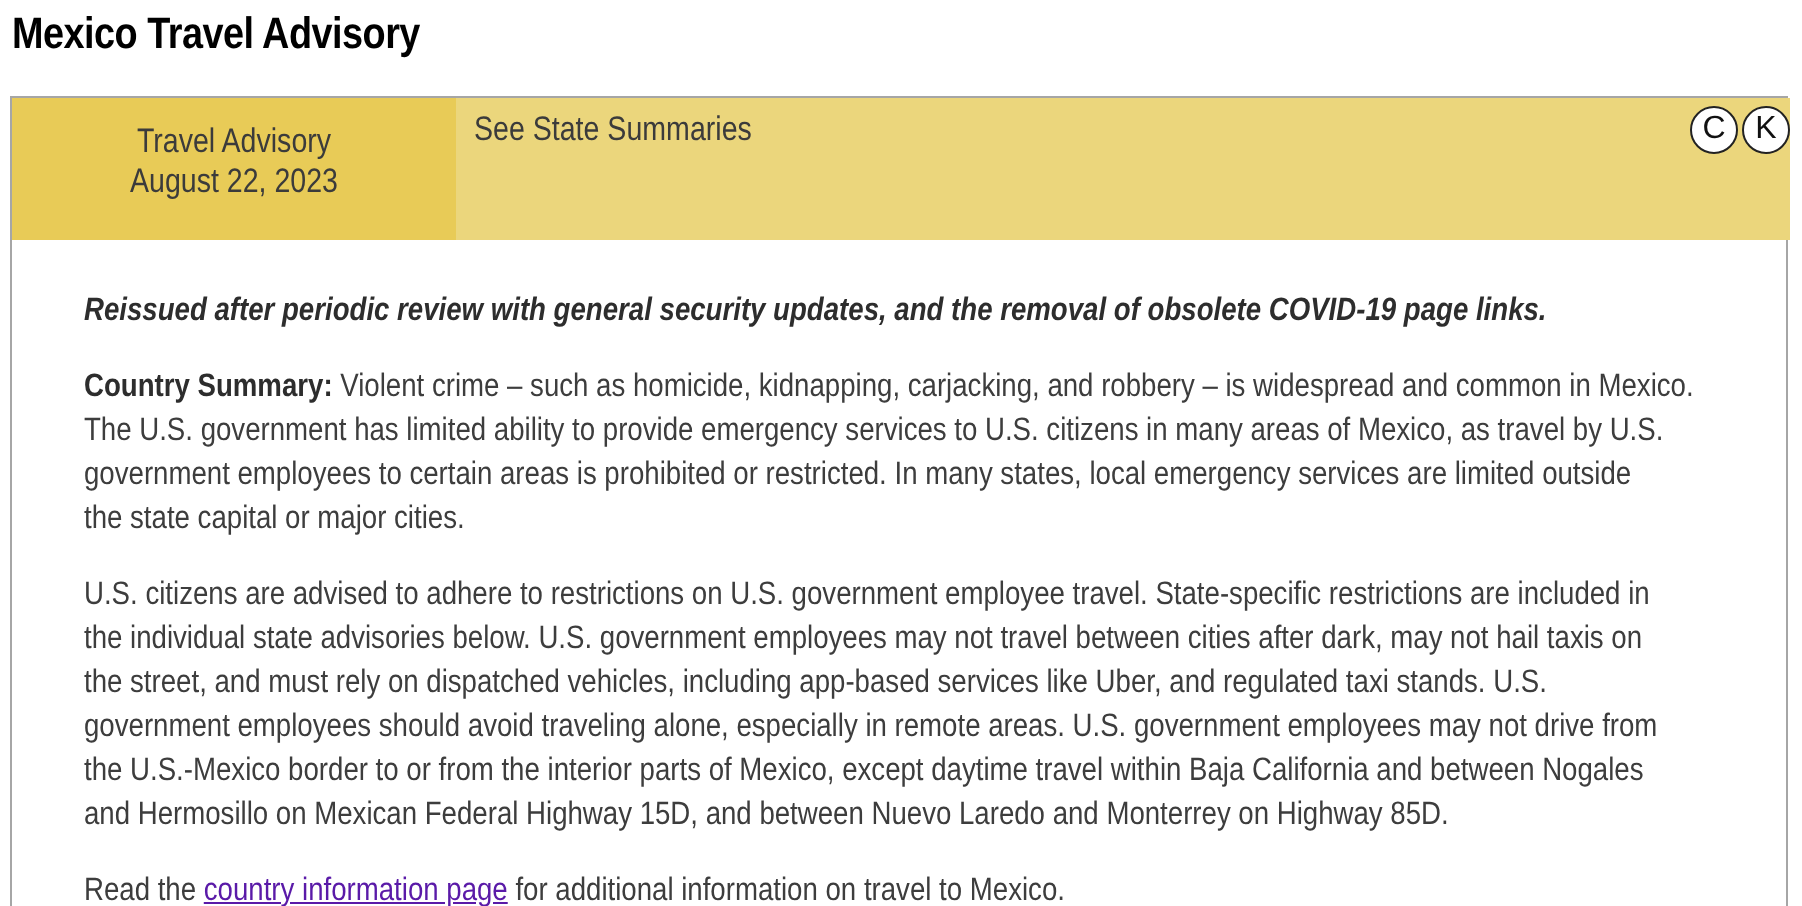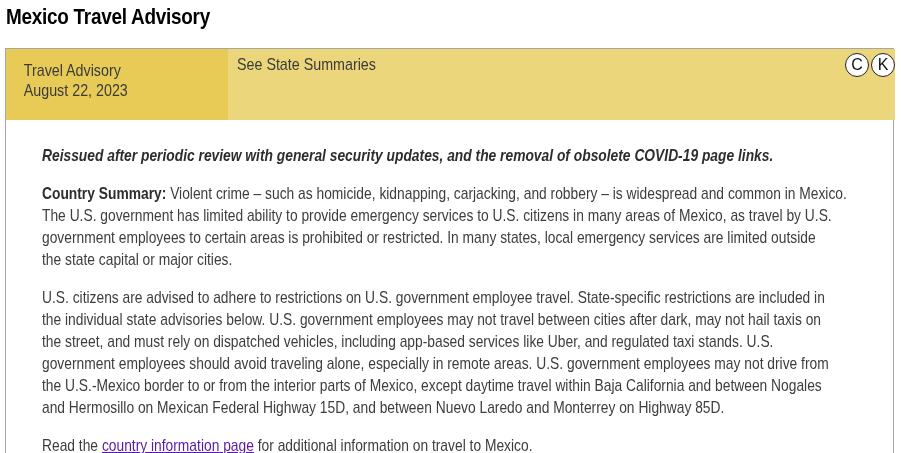--- a/index.html
+++ b/index.html
@@ -47,20 +47,21 @@
       height: 71px;
       background: #ebd67c;
     }
     .banner-left {
       position: absolute;
       left: 0;
       top: 0;
       width: 222px;
       height: 71px;
       background: #e8cb57;
+      text-align: center;
       color: #3b3b3b;
     }
     .banner-left .line {
       display: block;
       font-size: 17px;
       line-height: 20px;
       transform: scaleX(0.84);
       white-space: nowrap;
     }
     .banner-left .line1 { margin-top: 12px; }

